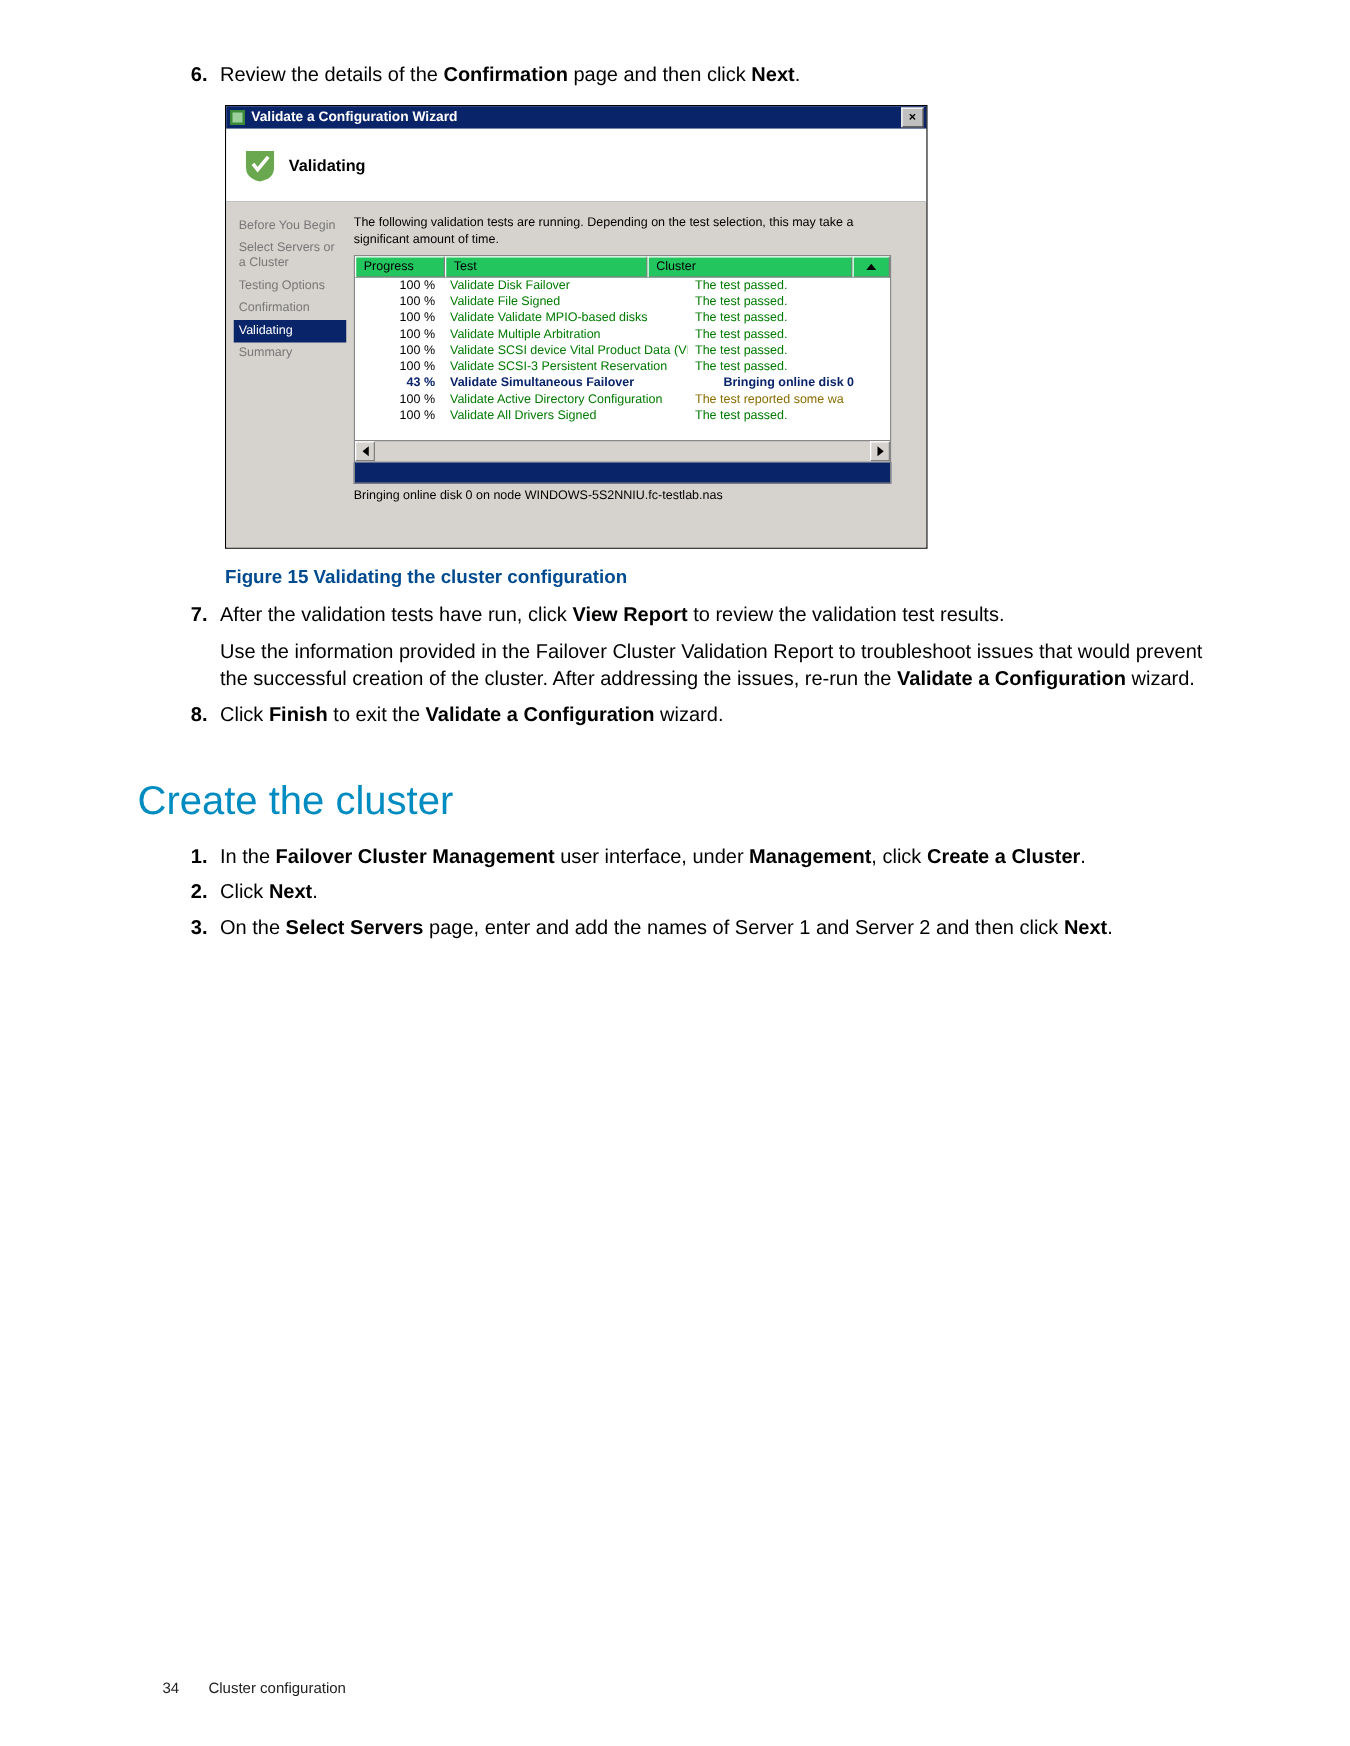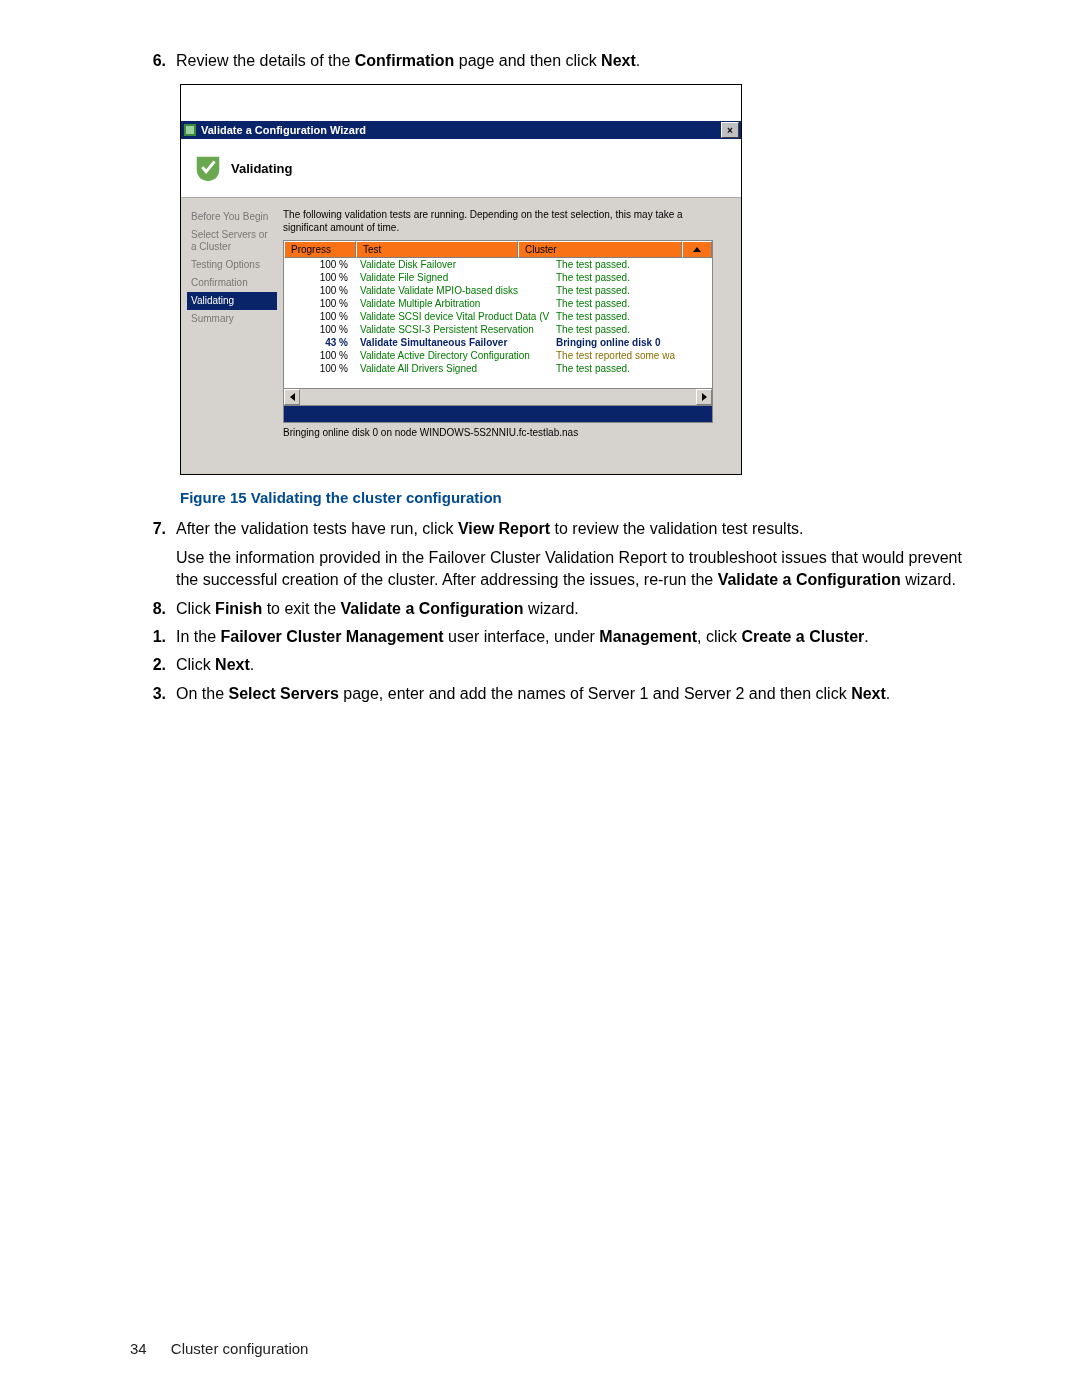--- a/index.html
+++ b/index.html
@@ -4,57 +4,57 @@
 <style>
 html,body{margin:0;padding:0;background:#fff;font-family:Arial,Helvetica,sans-serif;color:#000;}
 .page{width:1080px;height:1397px;position:relative;box-sizing:border-box;padding:50px 110px 40px 110px;}
 .ol-block{margin-left:30px;}
 .ol-row{display:flex;margin-bottom:6px;line-height:1.4;font-size:16px;}
 .ol-num{font-weight:bold;color:#000;width:26px;flex:0 0 26px;text-align:right;padding-right:10px;}
 .ol-body{flex:1;}
 strong{font-weight:bold;}
 .fig-caption{color:#004a8f;font-weight:bold;font-size:15px;margin:14px 0 12px 70px;}
 h1.section{font-size:32px;font-weight:300;color:#008cc0;margin:38px 0 16px 0;}
-.footer{position:absolute;left:130px;bottom:40px;font-size:15px;color:#222;}
+.footer{position:absolute;left:130px;bottom:40px;font-size:12px;color:#222;}
 .footer .pn{margin-right:20px;}
 
 
 .wizard{width:560px;margin:12px 0 10px 70px;border:1px solid #000;font-family:Tahoma,Arial,sans-serif;font-size:11px;color:#000;}
-.wiz-title{background:#0a246a;color:#fff;display:flex;align-items:center;height:18px;padding:0 2px;margin-top:36px;}
+.wiz-title{background:#0a246a;color:#fff;display:flex;align-items:center;height:18px;padding:0 2px;}
 .wiz-title .title-text{font-weight:bold;font-size:11px;}
 .wiz-title .title-icon{width:14px;height:14px;margin-right:4px;display:inline-flex;align-items:center;justify-content:center;}
 .wiz-title .close{width:16px;height:14px;margin-left:auto;background:#c0c0c0;border:1px solid #fff;border-right-color:#404040;border-bottom-color:#404040;display:flex;align-items:center;justify-content:center;font-family:Arial;font-size:10px;font-weight:bold;color:#000;}
 .wiz-head{background:#fff;border-bottom:1px solid #aaa;padding:8px 12px;display:flex;align-items:center;height:42px;}
 .wiz-head .big-icon{width:30px;height:30px;margin-right:8px;}
 .wiz-head .head-text{font-size:13px;font-weight:bold;color:#000;}
 
 .wiz-body{display:flex;background:#d6d3ce;}
 .wiz-side{width:102px;padding:10px 6px;box-sizing:border-box;font-size:10px;color:#777;}
 .wiz-side div{padding:3px 4px;margin-bottom:0;line-height:1.2;}
 .wiz-side .active{background:#0a246a;color:#fff;}
 
 .wiz-main{flex:1;padding:10px 12px 2px 0;box-sizing:border-box;}
 .wiz-main .intro{font-size:10px;margin-bottom:6px;line-height:1.3;}
 .grid{background:#fff;border:1px solid #888;width:428px;}
 .grid-head,.grid-row{display:flex;font-size:10px;}
-.grid-head{background:#f97316;}
+.grid-head{background:#22c55e;}
 .grid-head>div{border:1px solid #fff;border-right:1px solid #808080;border-bottom:1px solid #808080;padding:2px 6px;}
 .col-prog{width:58px;}
 .col-test{flex:1;}
 .col-res{width:150px;}
 .grid-head .arrow{width:16px;display:flex;align-items:center;justify-content:center;border:1px solid #fff;border-right:1px solid #808080;border-bottom:1px solid #808080;}
 .grid-body{height:130px;overflow:hidden;}
 .grid-row>div{padding:1px 6px 1px 6px;white-space:nowrap;overflow:hidden;}
 .grid-row .col-prog{text-align:right;width:58px;}
 .grid-row .col-test{flex:1;color:#007a00;}
 .grid-row .col-res{width:150px;color:#007a00;}
 .grid-row .col-res.warn{color:#8a6d00;}
 .grid-row.running{color:#0a246a;font-weight:bold;}
 .grid-row.running .col-test{color:#0a246a;}
-.grid-row.running .col-res{color:#0a246a;}
+.grid-row.running .col-res{color:#0a246a;text-align:center;}
 .grid-row.running .col-prog{color:#0a246a;}
 .grid-hscroll{height:16px;background:#d6d3ce;display:flex;border-top:1px solid #888;}
 .grid-hscroll .sb-btn{width:16px;height:16px;background:#d6d3ce;border:1px solid #fff;border-right-color:#808080;border-bottom-color:#808080;box-sizing:border-box;display:flex;align-items:center;justify-content:center;font-size:9px;}
 .grid-hscroll .sb-track{flex:1;}
 .progress-bar{width:428px;height:16px;background:#0a246a;border:1px solid #888;border-top:0;}
 .status-line{font-size:10px;margin-top:4px;}
 .wiz-footer{background:#d6d3ce;padding:8px 12px 12px 0;display:flex;justify-content:flex-end;}
 .btn{background:#d6d3ce;border:1px solid #fff;border-right-color:#404040;border-bottom-color:#404040;padding:3px 18px;font-size:11px;font-family:Tahoma,Arial,sans-serif;}
 .tri-up,.tri-left,.tri-right{width:0;height:0;display:inline-block;}
 .tri-up{border-left:4px solid transparent;border-right:4px solid transparent;border-bottom:5px solid #000;}
@@ -192,20 +192,21 @@
     </div>
   </div>
   <div class="ol-row">
     <div class="ol-num">8.</div>
     <div class="ol-body">
       <span>Click </span><strong>Finish</strong><span> to exit the </span><strong>Validate a Configuration</strong><span> wizard.</span>
     </div>
   </div>
 </div>
 
+<h1 class="section">Create the cluster</h1>
 
 <div class="ol-block">
   <div class="ol-row">
     <div class="ol-num">1.</div>
     <div class="ol-body">
       <span>In the </span><strong>Failover Cluster Management</strong><span> user interface, under </span><strong>Management</strong><span>, click </span><strong>Create a Cluster</strong><span>.</span>
     </div>
   </div>
   <div class="ol-row">
     <div class="ol-num">2.</div>

